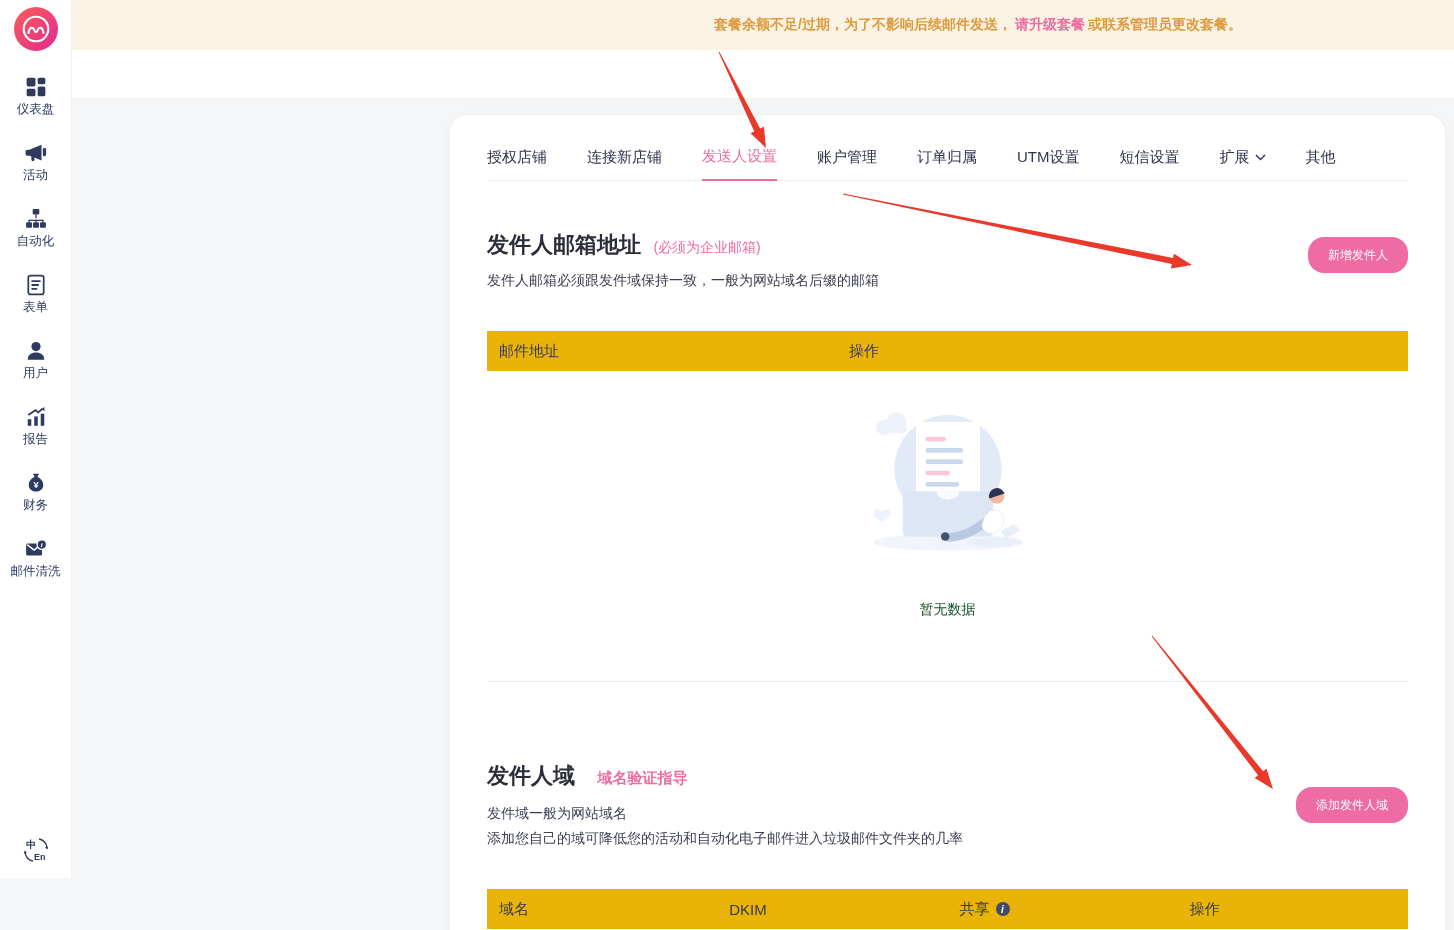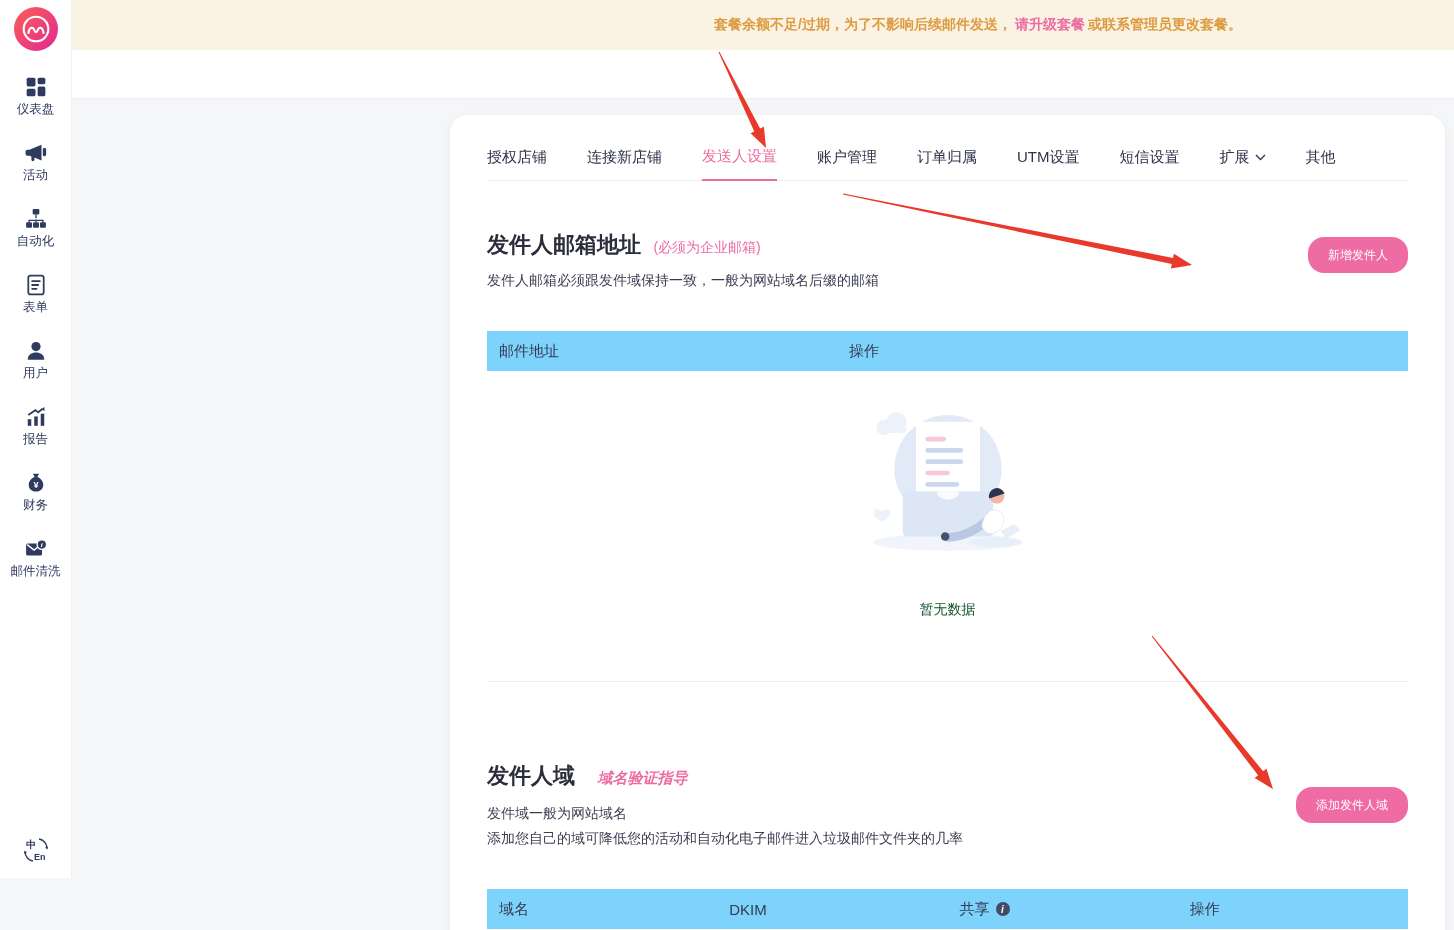--- a/index.html
+++ b/index.html
@@ -50,33 +50,33 @@
   
   .tabs { display:flex; gap:40px; padding-top:32px; border-bottom:1px solid #ececf1; }
   .tab { font-size:15px; color:#30344c; padding-bottom:13px; cursor:pointer;
     display:flex; align-items:center; gap:5px; white-space:nowrap; }
   .tab.active { color:#ed6ca0; border-bottom:2px solid #ed6ca0; margin-bottom:-1px; }
   
   .section { position:relative; }
   .section-1 { margin-top:49px; }
   .sec-title { font-size:22px; font-weight:bold; color:#2b2d3a; display:inline; }
   .sec-note { font-size:14px; color:#ed6ca0; margin-left:8px; }
-  .sec-link { font-size:15px; color:#ed6ca0; font-weight:bold; margin-left:18px; cursor:pointer;font-style:italic; }
+  .sec-link { font-size:15px; color:#ed6ca0; font-weight:bold; margin-left:18px; cursor:pointer; }
   .sec-desc { margin-top:12px; font-size:14px; color:#3b3e52; line-height:17px; }
   .pink-btn {
     position:absolute; right:0;
     background:#ee6ca3; color:#fff; border:none; border-radius:16px;
     height:36px; padding:0 20px; font-size:12px; font-weight:normal;
     cursor:pointer; font-family:inherit;
   }
   .btn-1 { top:7px; }
   .btn-2 { top:26px; }
   
   .table { margin-top:42px; }
-  .thead { display:flex; background:#7dd3fc; height:40px; align-items:center;
+  .thead { display:flex; background:#eab308; height:40px; align-items:center;
     font-size:15px; color:#363a52; }
   .th { padding-left:12px; display:flex; align-items:center; }
   .t1 .th:nth-child(1){ width:38%; } .t1 .th:nth-child(2){ width:38%; } .t1 .th:nth-child(3){ width:24%; }
   .t2 .th { width:25%; }
   .tbody-empty { border-bottom:1px solid #ececf1; padding:30px 0 62px; text-align:center; }
   .illu { width:200px; margin:0 auto; }
   .empty-text { margin-top:36px; font-size:14px; color:#14532d; }
   .section-2 { margin-top:79px; }
   .desc2 { margin-top:14px; font-size:14px; color:#3b3e52; line-height:17px; }
   .desc2 + .desc2 { margin-top:8px; }

